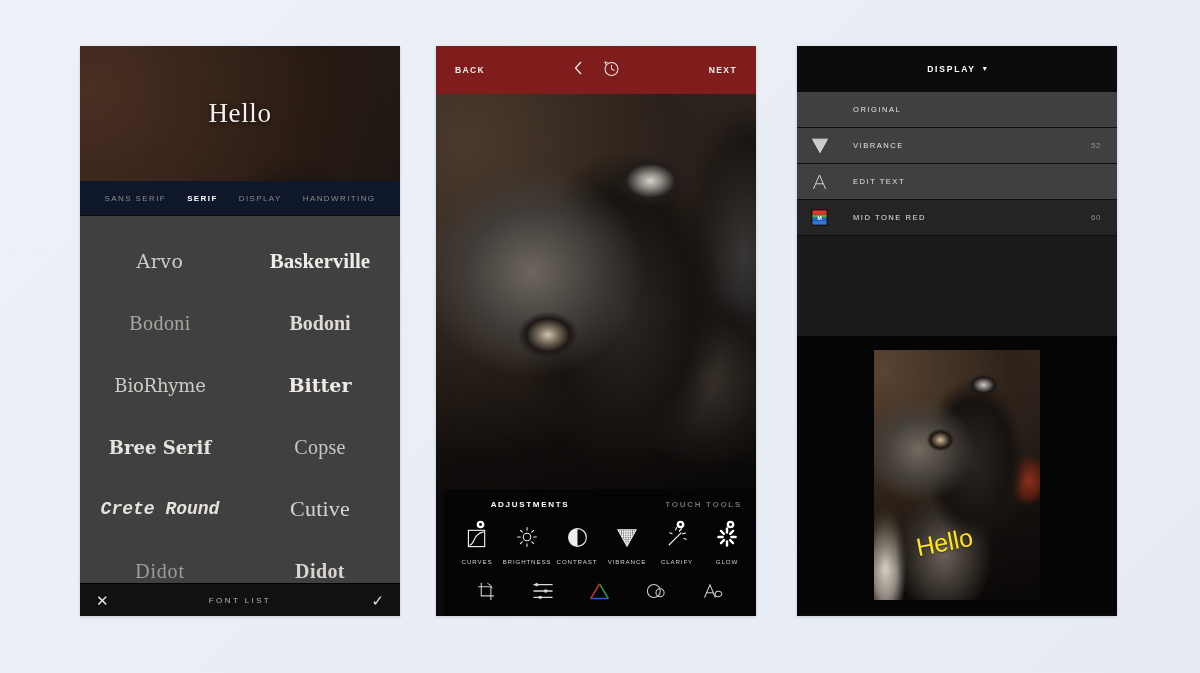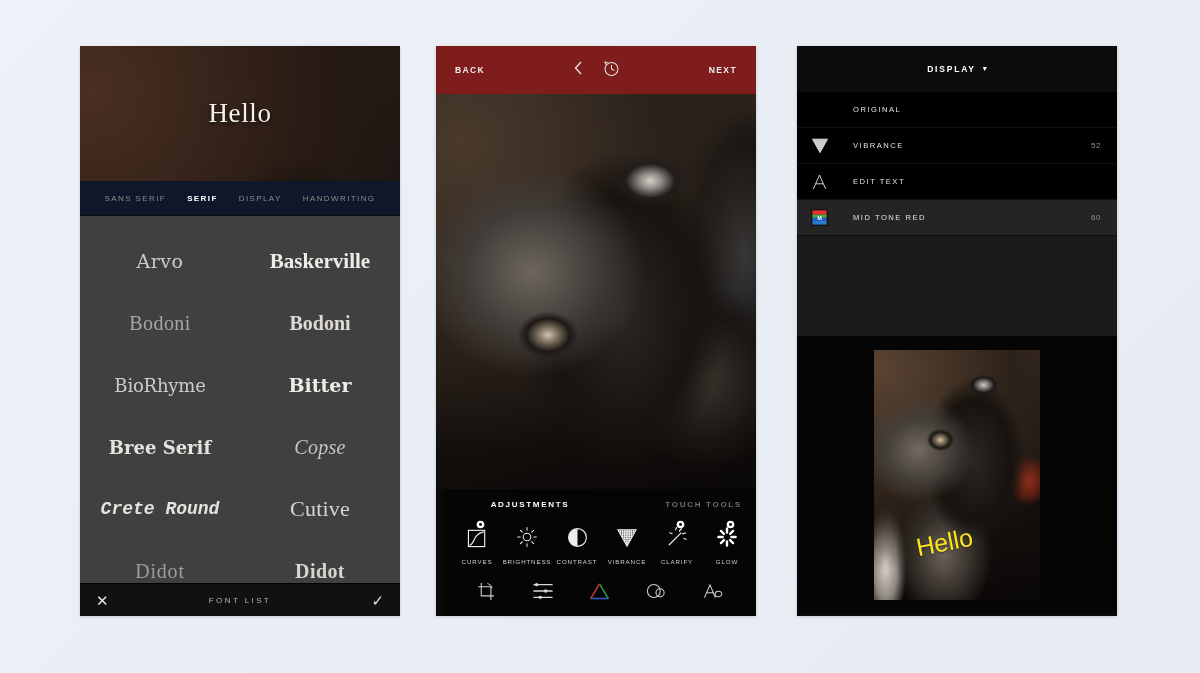--- a/index.html
+++ b/index.html
@@ -80,21 +80,21 @@
     color: #cfcbc6;
     overflow: hidden;
   }
   .f-arvo        { font-family: "DejaVu Serif", serif; font-size: 19px; letter-spacing: .5px; }
   .f-baskerville { font-family: "Liberation Serif", serif; font-size: 21px; font-weight: bold; color: #efece8; }
   .f-bodoni-l    { font-family: "Liberation Serif", serif; font-size: 20px; color: #a8a49f; letter-spacing: .4px;}
   .f-bodoni-r    { font-family: "Liberation Serif", serif; font-size: 20px; font-weight: bold; color: #dedad5;}
   .f-biorhyme    { font-family: "DejaVu Serif", serif; font-size: 18px; letter-spacing: -.2px; }
   .f-bitter      { font-family: "DejaVu Serif", serif; font-size: 19px; font-weight: bold; color: #efece8; }
   .f-breeserif   { font-family: "DejaVu Serif", serif; font-size: 18px; font-weight: bold; color: #e6e2dd;}
-  .f-copse       { font-family: "Liberation Serif", serif; font-size: 20px; color: #c9c5c0; letter-spacing: .3px; font-style: italic;}
+  .f-copse       { font-family: "Liberation Serif", serif; font-size: 20px; color: #c9c5c0; letter-spacing: .3px;}
   .f-crete       { font-family: Liberation Mono, monospace; font-size: 18px; font-style: italic; font-weight: bold; color: #e6e2dd;}
   .f-cutive      { font-family: "Liberation Serif", serif; font-size: 22px; color: #d8d4cf; letter-spacing: .2px;}
   .f-didot-l     { font-family: "Liberation Serif", serif; font-size: 20px; color: #a09c97; letter-spacing: .8px;}
   .f-didot-r     { font-family: "Liberation Serif", serif; font-size: 20px; font-weight: bold; color: #d8d4cf; letter-spacing: .4px;}
 
   .p1-bottombar {
     position: absolute; left: 0; right: 0; bottom: 0;
     height: 33px;
     background: #111111;
     display: flex; align-items: center;
@@ -166,21 +166,21 @@
     height: 46px; background: #0c0c0c;
     display: flex; align-items: center; justify-content: center; gap: 7px;
   }
   .p3-top .h3title { font-size: 8.5px; letter-spacing: 1.8px; color: #ffffff; font-weight: bold; }
   .p3-rows { background: #1a1a1a; }
   .hrow {
     height: 36px;
     display: flex; align-items: center;
     padding: 0 16px 0 14px;
     border-bottom: 1px solid #101010;
-    background: #000000;
+    background: #404040;
   }
   .hrow.sel { background: #242424; }
   .hrow .hicon { width: 42px; display: flex; align-items: center; justify-content: flex-start; }
   .hrow .hlabel { flex: 1; font-size: 7.6px; letter-spacing: 1.5px; color: #e2e2e2; }
   .hrow .hval { font-size: 8px; color: #8e8e8e; letter-spacing: .5px; }
   .p3-filler { height: 100px; background: #1a1a1a; }
   .p3-preview {
     position: relative;
     height: 278px; background: #050505;
     display: flex; align-items: center; justify-content: center;

